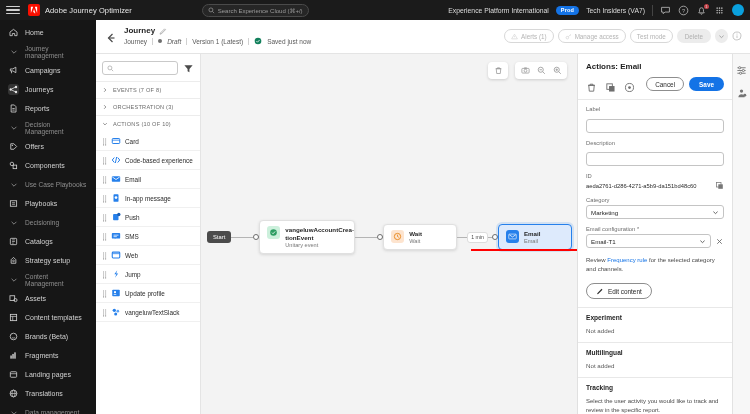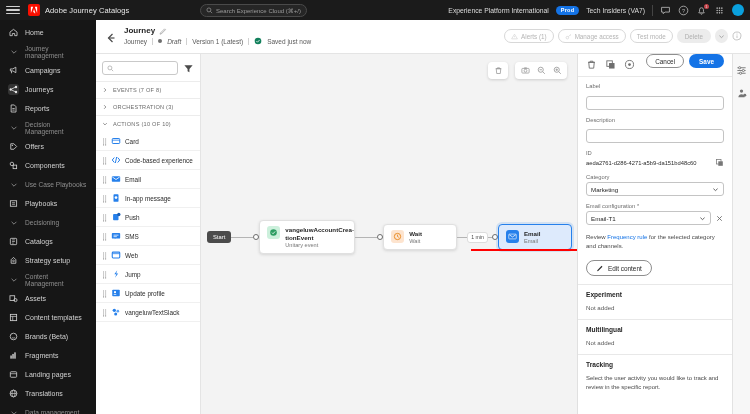--- a/index.html
+++ b/index.html
@@ -243,21 +243,21 @@
     <div class="hamburger">
         <i></i>
         <i></i>
         <i></i>
       </div>
     <div class="adobe-mark">
       <svg viewBox="0 0 12 12">
           <path d="M7.3 1h3.4v10zM4.7 1H1.3v10zM6 4.6l2.1 6.4H6.7l-.6-1.6H4.6z" fill="#fff"></path>
         </svg>
     </div>
-    <span class="brand-text">Adobe Journey Catalogs</span>
+    <span class="brand-text">Adobe Journey Optimizer</span>
 
     <div class="search-wrap">
       <div class="search-box">
         <svg class="mag" viewBox="0 0 12 12">
           <circle cx="5" cy="5" r="3.4" fill="none" stroke="#9b9b9b" stroke-width="1.2"></circle>
           <line x1="7.5" y1="7.5" x2="10.5" y2="10.5" stroke="#9b9b9b" stroke-width="1.2"></line>
         </svg>
         <span>Search Experience Cloud (⌘+/)</span>
       </div>
     </div>
@@ -824,20 +824,21 @@
             </div>
           </div>
 
           <div class="arrow-annot" style="left: 270px; top: 196px;">
             <div class="shaft" style="width: 170px;"></div>
 
           </div>
         </div>
 
         <div class="rightpanel">
+          <div class="rp-title">Actions: Email</div>
 
           <div class="rp-toolbar">
             <span class="rp-ico">
               <svg viewBox="0 0 12 12">
                   <path d="M3 3.6h6l-.6 6.4H3.6zM4.6 3.6V2.4h2.8v1.2M2.2 3.6h7.6" fill="none" stroke="#4a4a4a" stroke-width="1"></path>
                 </svg>
             </span>
             <span class="rp-ico">
               <svg viewBox="0 0 12 12">
                   <rect x="2" y="2" width="6" height="6" fill="none" stroke="#4a4a4a" stroke-width="1"></rect>

